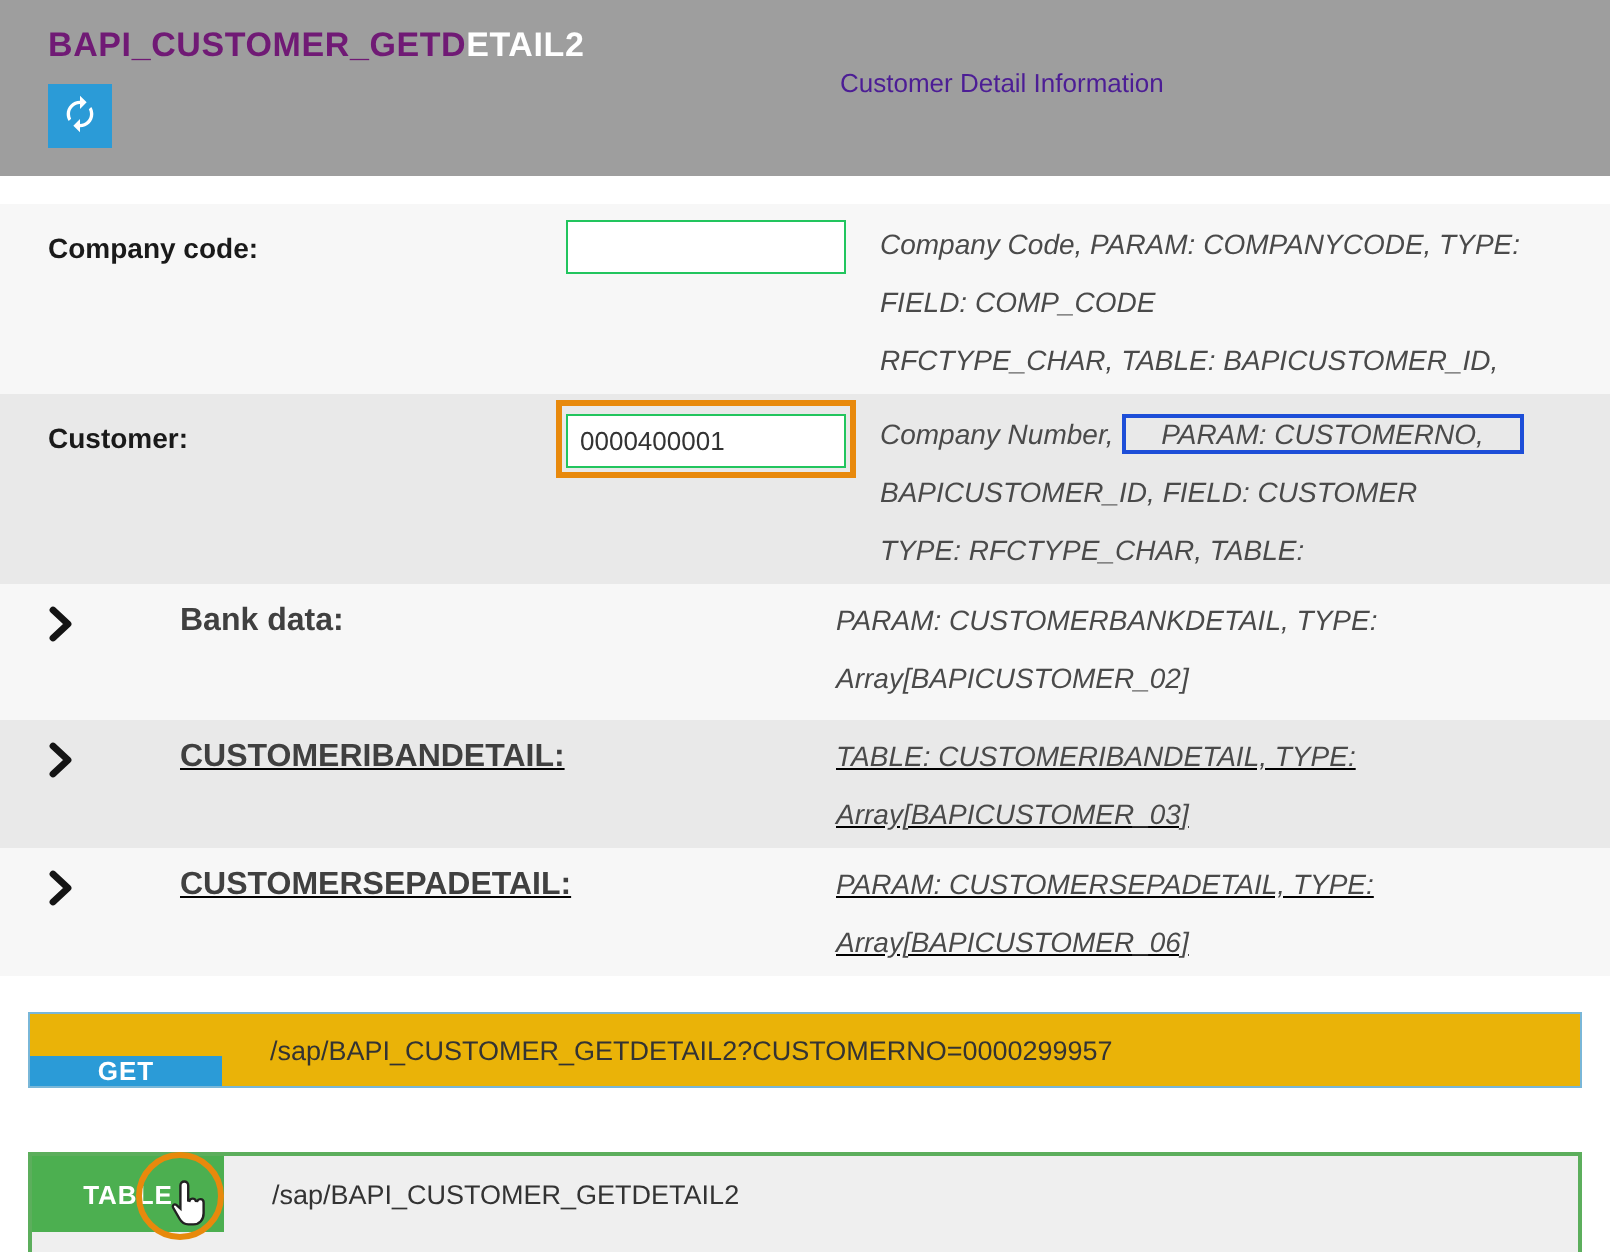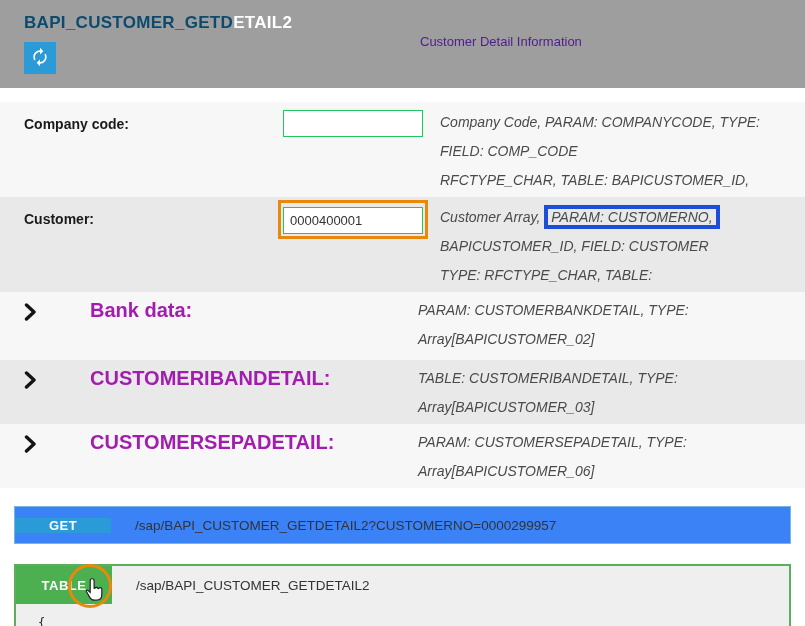--- a/index.html
+++ b/index.html
@@ -3,51 +3,51 @@
 <meta charset="utf-8">
 <style>
   * { margin:0; padding:0; box-sizing:border-box; }
   html,body { width:805px; height:626px; background:#fff;
               font-family:"Liberation Sans", sans-serif; }
   .app { position:relative; width:805px; height:626px; overflow:hidden; background:#fff; }
 
   
   .header { position:relative; height:88px; background:#9E9E9E; }
   .page-title { position:absolute; left:24px; top:13px; font-size:17px; font-weight:bold; letter-spacing:.3px; }
-  .t-blue { color:#0c4a6e;text-align:center; }
+  .t-blue { color:#701a75;text-align:center; }
   .t-white { color:#FFFFFF; }
   .subtitle { position:absolute; left:420px; top:34px; color:#4c1d95; font-size:13px; }
   .refresh-btn { position:absolute; left:24px; top:42px; width:32px; height:32px;
                  background:#2B9BD7; border:none; display:flex; align-items:center;
                  justify-content:center; cursor:pointer; }
 
   
   .form { margin-top:14px; }
   .row { padding:6px 16px 2px 24px; }
   .row.shade-a { background:#F7F7F7; }
   .row.shade-b { background:#E9E9E9; }
 
   .param-row { display:grid; grid-template-columns:259px 157px 1fr; }
   .param-row .label { font-size:14px; font-weight:bold; color:#1a1a1a; padding-top:8px; }
   .param-row input { width:140px; height:27px; border:1px solid #22c55e; background:#fff;
                      font-size:13px; padding:0 6px; color:#333; margin-top:2px; }
   .orange-box { display:inline-block; border:3px solid #E8890C; padding:2px; margin-left:-5px; margin-top:-3px; }
   .desc { font-size:14px; font-style:italic; color:#4a4a4a; line-height:29px; }
   .desc .dline { display:block; }
-  .red-box { border:4px solid #1d4ed8; padding:0 3px; }
+  .red-box { border:2px solid #1d4ed8; padding:0 18px; }
 
   .exp-row { display:grid; grid-template-columns:66px 328px 1fr; padding:4px 16px 2px 24px; }
   .exp-row .chev { padding-top:7px; cursor:pointer; }
-  .exp-row .label { font-size:20px; font-weight:bold; color:#a21caf; line-height:29px; }
+  .exp-row .label { font-size:16px; font-weight:bold; color:#404040; line-height:29px; }
   .row-2line { min-height:68px; }
-  .row-1line { min-height:37px; }
+  .row-1line { min-height:37px;text-decoration:underline; }
 
   
-  .get-bar { display:flex; align-items:center; margin:18px 14px 20px 14px; height:38px;
-             background:#3b82f6; border:1px solid #79B7D8; }
+  .get-bar { display:flex; align-items:flex-end; margin:18px 14px 32px 14px; height:38px;
+             background:#eab308; border:1px solid #79B7D8; }
   .method-btn { width:96px; border:none; color:#fff; font-size:13px; font-weight:bold;
                 letter-spacing:.5px; cursor:pointer; }
   .method-btn.get { background:#2B9BD7; }
   .method-btn.post { background:#4CAF50; height:38px; }
   .api-path { align-self:center; margin-left:24px; font-size:13.5px; color:#333; }
 
   .post-panel { position:relative; margin:0 14px; border:2px solid #5CAE5C; background:#EFEFEF;
                 min-height:114px; }
   .post-head { position:relative; display:flex; align-items:center; height:38px; }
   .post-body { margin:8px 0 0 0; padding:2px 22px 14px 22px;
@@ -94,21 +94,21 @@
 
     <div class="row param-row shade-b">
       <div class="label">Customer:</div>
       <div>
         <span class="orange-box">
           <input type="text" value="0000400001" style="">
         </span>
       </div>
       <div class="desc">
         <span class="dline">
-          <span>Customer Array, </span><span class="red-box">PARAM: CUSTOMERNO,</span>
+          <span>Company Number, </span><span class="red-box">PARAM: CUSTOMERNO,</span>
         </span>
         <span class="dline">BAPICUSTOMER_ID, FIELD: CUSTOMER</span>
         <span class="dline">TYPE: RFCTYPE_CHAR, TABLE:</span>
       </div>
     </div>
 
     <div class="row exp-row shade-a row-2line">
       <div class="chev">
         <svg viewBox="0 0 12 18" width="12" height="18">
             <path d="M2.5 2 L10 9 L2.5 16" fill="none" stroke="#141414" stroke-width="3.4" stroke-linecap="round" stroke-linejoin="round"></path>

